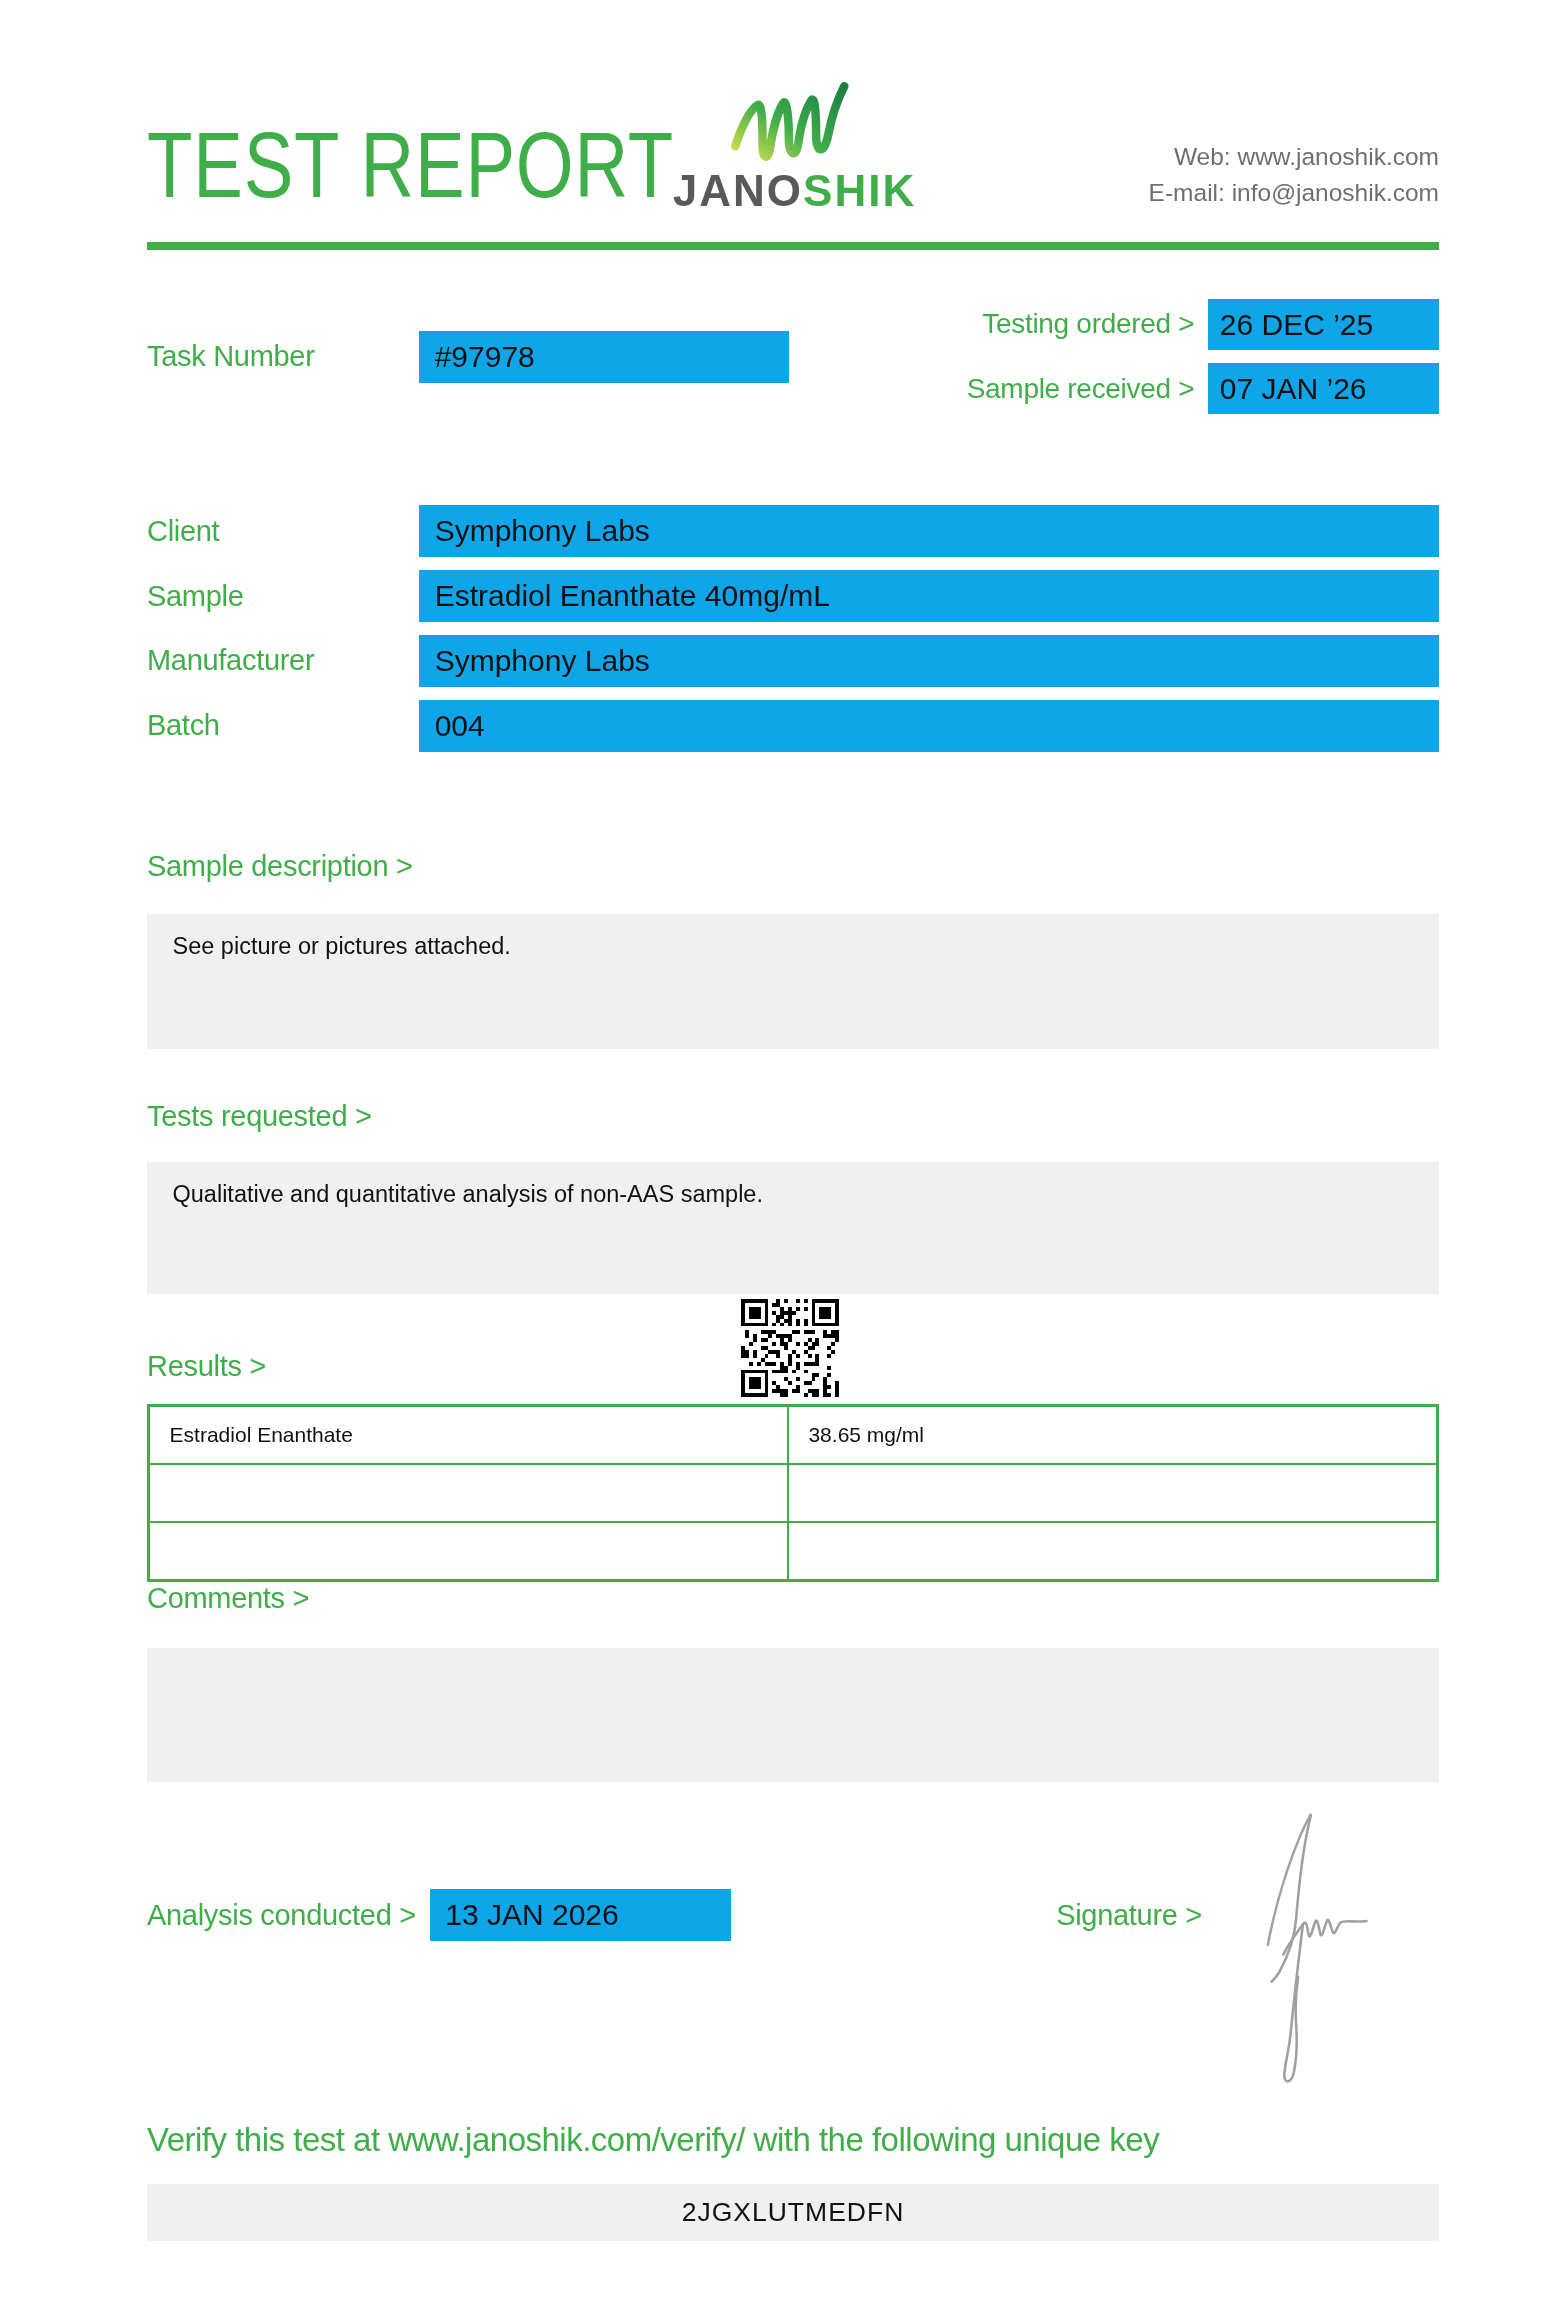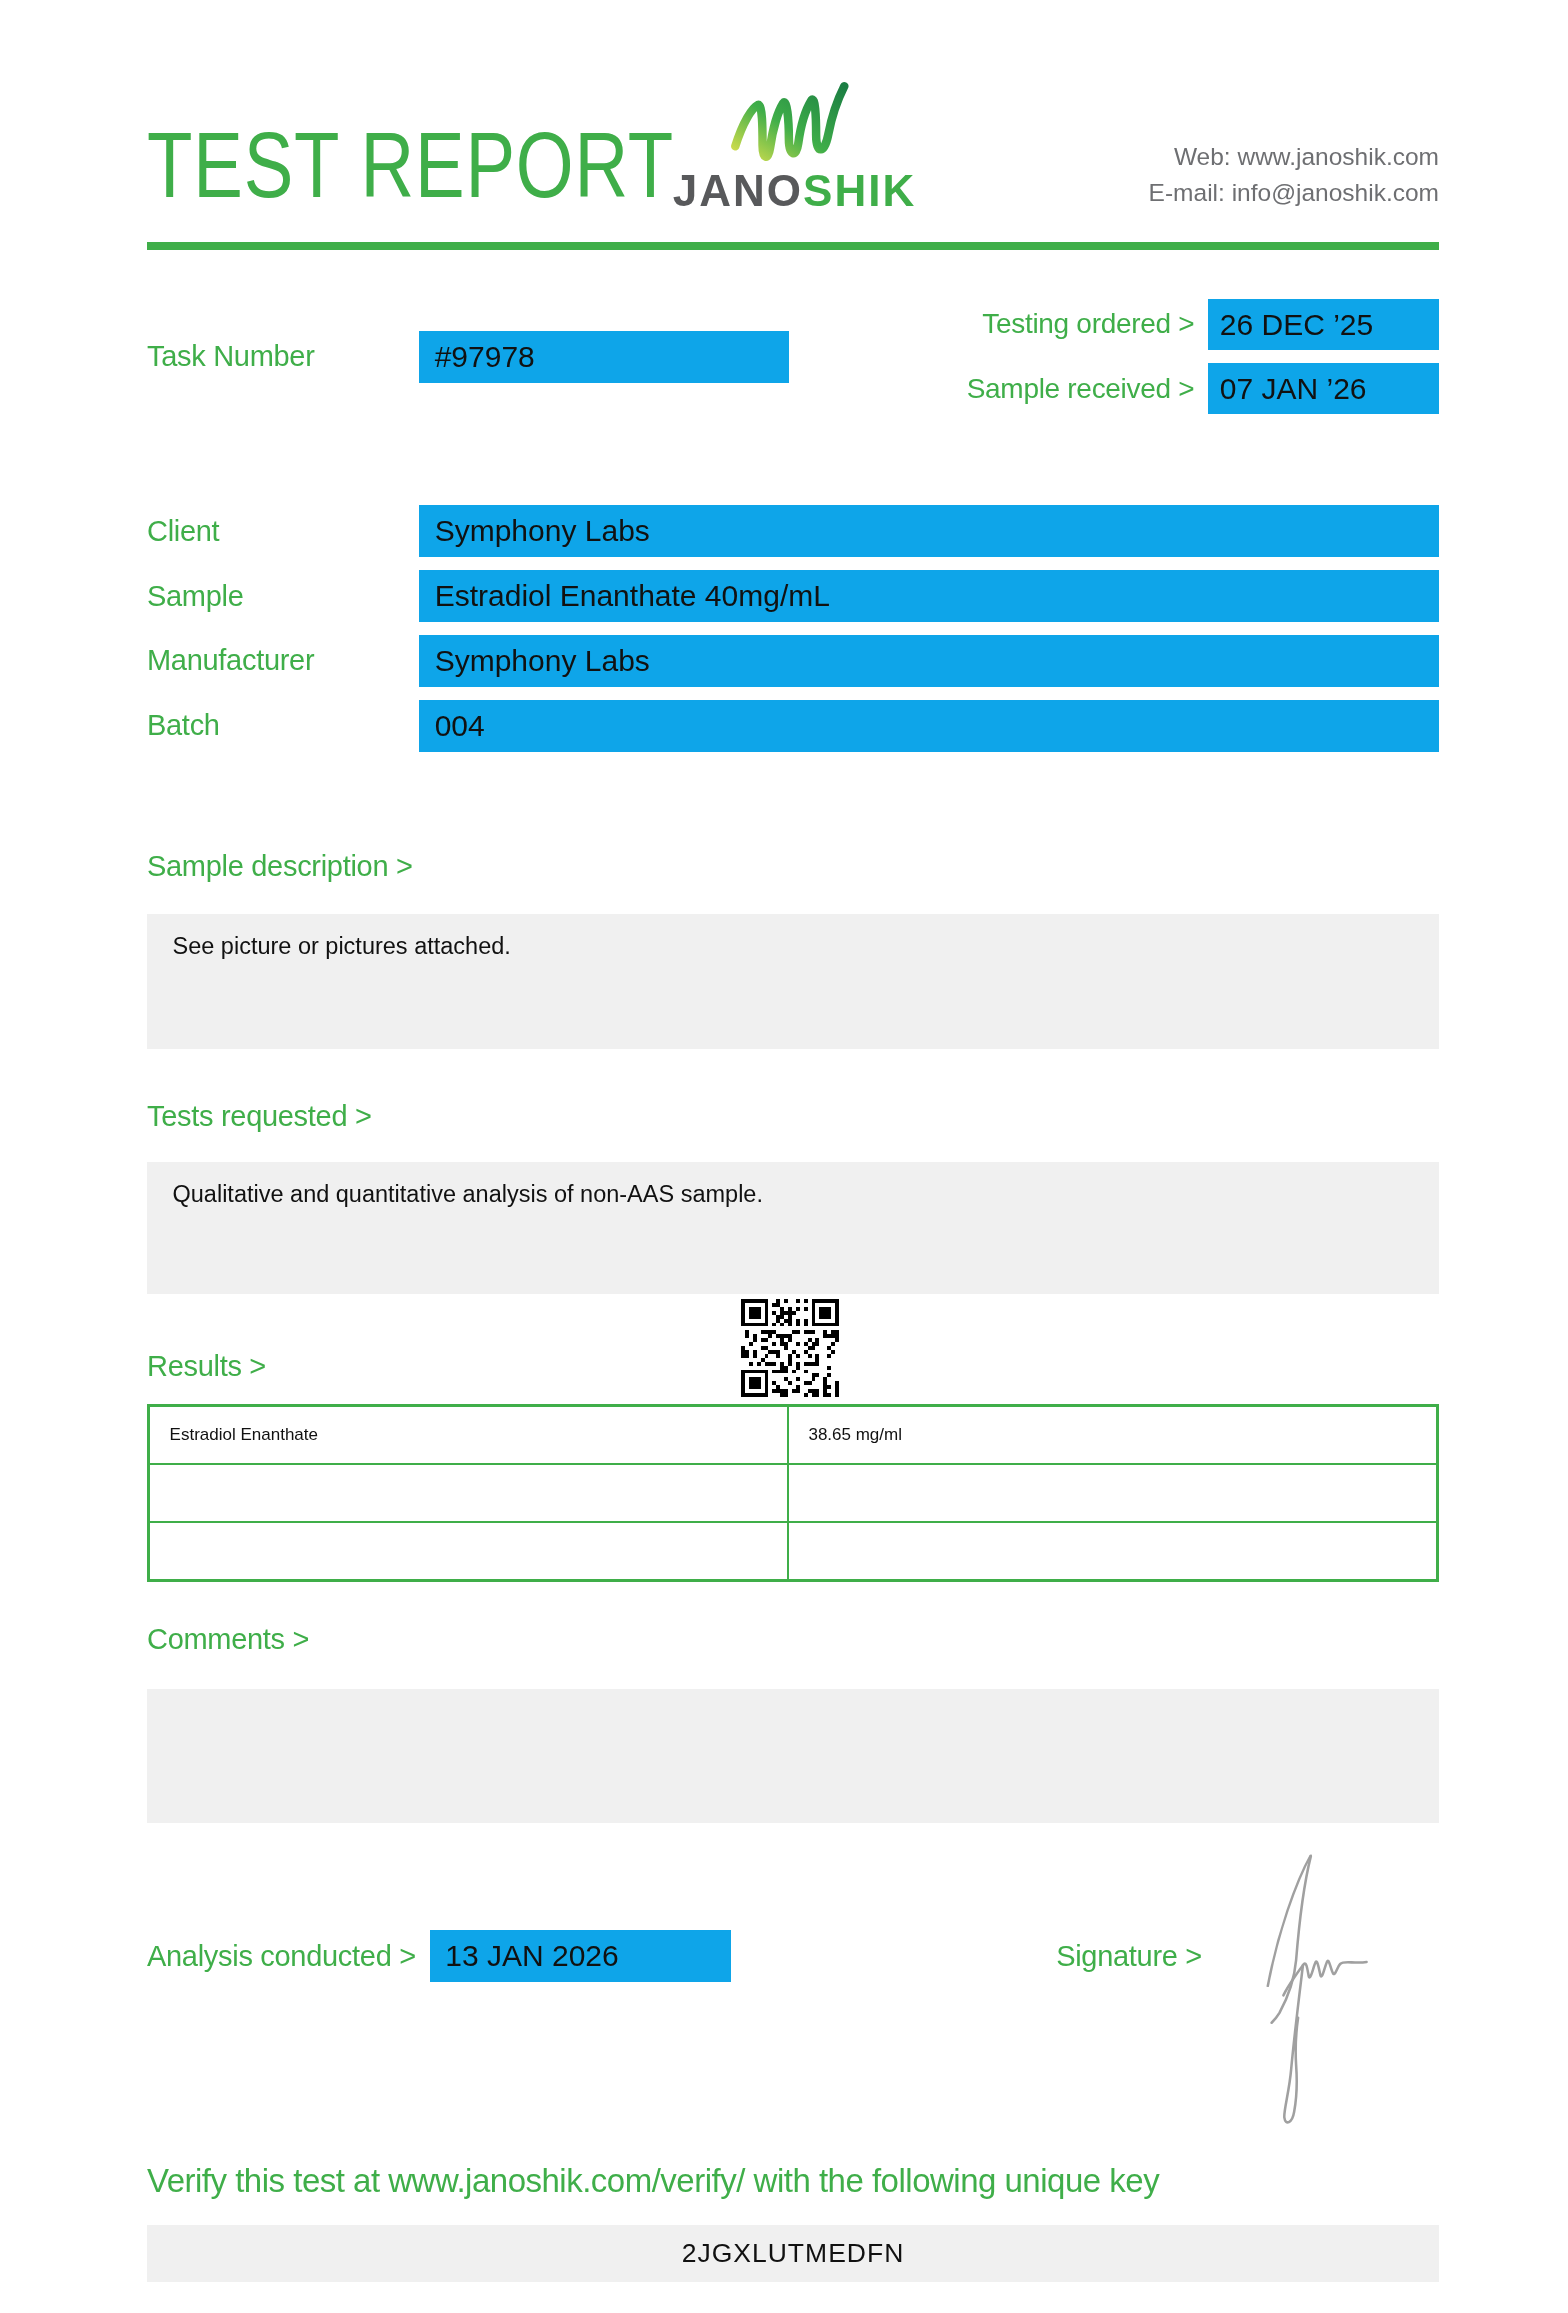--- a/index.html
+++ b/index.html
@@ -67,26 +67,26 @@
   .results-label { position:absolute; left:0; top:56px; }
   .qr { position:absolute; left:594px; top:5.9px; width:98px; height:98px; background:#fff; }
   .qr svg { width:98px; height:98px; shape-rendering:crispEdges; }
 
   table.results {
     width:100%; border-collapse:collapse;
     border:3.9px solid #3FAE49;
   }
   table.results td {
     border:2.9px solid #3FAE49; height:56px;
-    font-size:17px; padding:0 0 0 19.6px; white-space:nowrap;
+    font-size:21px; padding:0 0 0 19.6px; white-space:nowrap;
   }
   table.results td.c1 { width:49.6%; }
 
   
-  .comments-label { margin-top:41px; }
+  .comments-label { }
   .comments-box { margin-top:33px; height:134px; }
 
   
   .footer { margin-top:106px; position:relative; display:flex; align-items:center; height:55px; }
   .footer .vbox.analysis { width:301px; margin-left:13.7px; }
   .sig-label { margin-left:auto; margin-right:237px; }
   .signature { position:absolute; left:1106px; top:-103px; width:235px; height:323px; pointer-events:none; }
 
   
   .verify-text {

